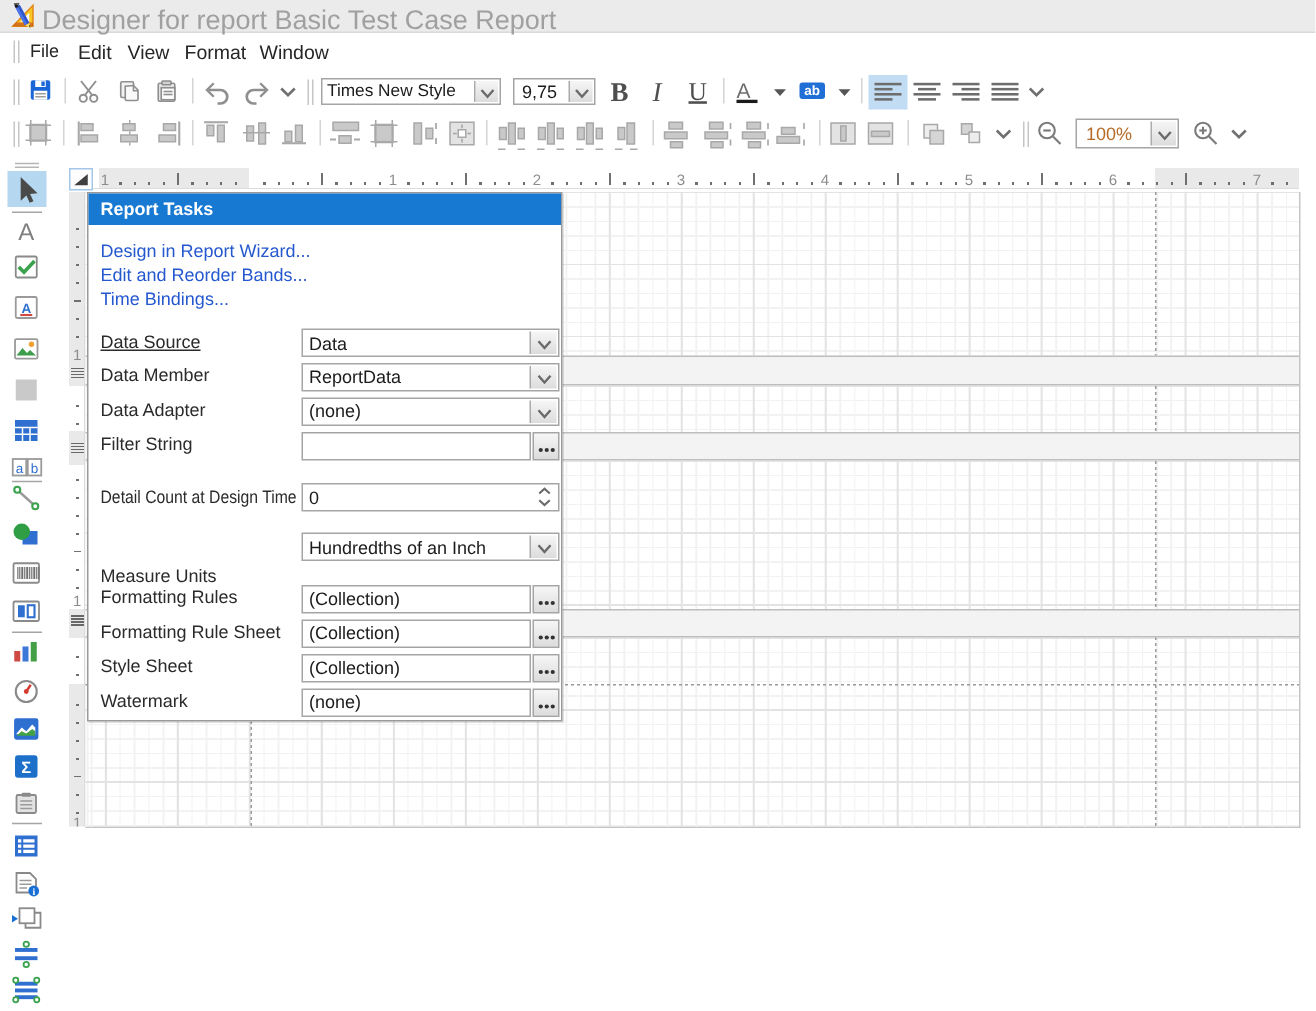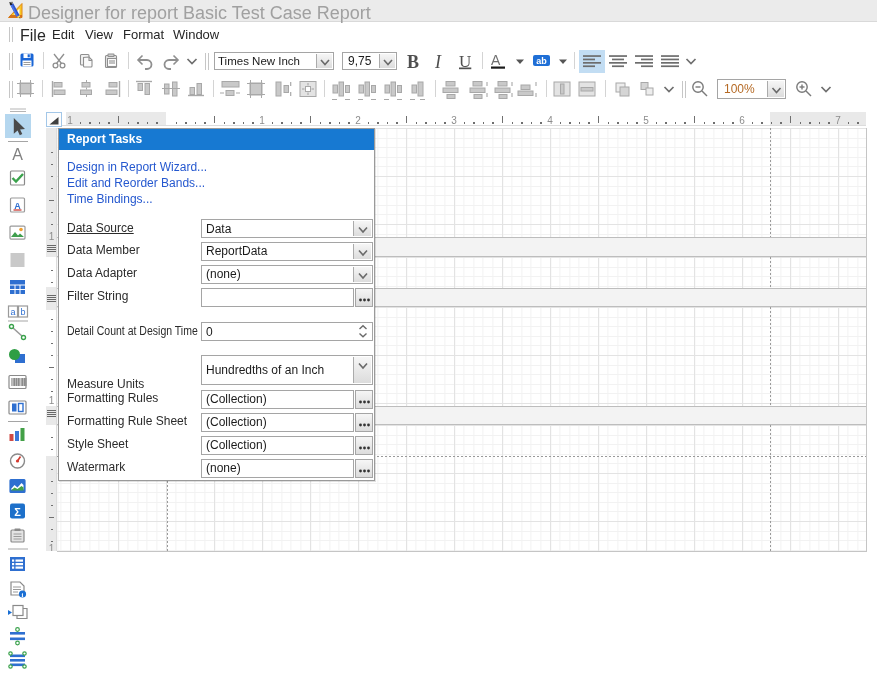--- a/index.html
+++ b/index.html
@@ -15,21 +15,21 @@
         <path d="M5.2 3.8 L8.2 2.2 L14.6 14.2 L11.6 15.8 Z" fill="#2f55cc"></path>
         <path d="M5.2 3.8 L6.7 3 L13.1 15 L11.6 15.8 Z" fill="#4a74e8"></path>
         <path d="M11.8 15.9 L14.7 14.3 L15.3 17.8 Z" fill="#f3dd6a"></path>
         <path d="M14.2 16.2 L15.3 17.9 L14.8 15.9 Z" fill="#111"></path>
         <circle cx="6" cy="2.8" r="1.3" fill="#1a1a1a"></circle>
         <path d="M4.3 1.6 L7.6 1.2 L7 2.4 Z" fill="#f5f5f5" stroke="#222" stroke-width="0.5"></path>
       </svg></div>
     <div style="position:absolute;left:28px;top:3px;font-size:18px;color:#a0a0a0;white-space:nowrap">Designer for report Basic Test Case Report</div>
     <div style="position:absolute;left:9px;top:27px;width:2px;height:15px;border-left:1px solid #c6c6c6;"></div>
     <div style="position:absolute;left:12px;top:27px;width:2px;height:15px;border-left:1px solid #c6c6c6;"></div>
-    <div style="position:absolute;left:20px;top:27px;font-size:16px;color:#262626">File</div>
+    <div style="position:absolute;left:20px;top:27px;font-size:12px;color:#262626">File</div>
     <div style="position:absolute;left:52px;top:27px;font-size:13px;color:#262626">Edit</div>
     <div style="position:absolute;left:85px;top:27px;font-size:13px;color:#262626">View</div>
     <div style="position:absolute;left:123px;top:27px;font-size:13px;color:#262626">Format</div>
     <div style="position:absolute;left:173px;top:27px;font-size:13px;color:#262626">Window</div>
     <svg width="877" height="120" viewBox="0 0 877 120" style="position:absolute;left:0;top:0;">
       <g transform="translate(20,53)">
         <rect x="0.5" y="0.5" width="13" height="13" rx="1.5" fill="#1a66d6"></rect>
         <rect x="3.5" y="0.5" width="7" height="4.5" fill="#fff"></rect>
         <rect x="7.6" y="1.3" width="2.2" height="3" fill="#1a66d6"></rect>
         <rect x="2.5" y="7.5" width="9" height="6" fill="#fff"></rect>
@@ -94,21 +94,21 @@
     <div style="position:absolute;left:9px;top:53px;width:1px;height:17px;background:#c6c6c6;"></div>
     <div style="position:absolute;left:12px;top:53px;width:1px;height:17px;background:#c6c6c6;"></div>
     <div style="position:absolute;left:43px;top:52px;width:1px;height:17px;background:#d4d4d4;"></div>
     <div style="position:absolute;left:128px;top:52px;width:1px;height:17px;background:#d4d4d4;"></div>
     <div style="position:absolute;left:205px;top:53px;width:1px;height:17px;background:#c6c6c6;"></div>
     <div style="position:absolute;left:208px;top:53px;width:1px;height:17px;background:#c6c6c6;"></div>
     <div style="position:absolute;left:482px;top:52px;width:1px;height:17px;background:#d4d4d4;"></div>
     <div style="position:absolute;left:574px;top:52px;width:1px;height:17px;background:#d4d4d4;"></div>
     <div style="position:absolute;left:214px;top:52px;width:120px;height:18px;border:1px solid #a5a5a5;background:#fff;box-sizing:border-box;">
       <div style="position:absolute;left:1px;top:1px;right:17px;bottom:1px;background:#fff;"></div>
-      <div style="position:absolute;left:3px;top:0;bottom:0;display:flex;align-items:center;font-size:11.5px;color:#1b1b1b;white-space:nowrap">Times New Inch</div>
+      <div style="position:absolute;left:3px;top:0;bottom:0;display:flex;align-items:center;font-size:11.5px;color:#1b1b1b;white-space:nowrap">Times New Style</div>
       <div style="position:absolute;right:1px;top:1px;width:16px;bottom:1px;background:linear-gradient(#f6f6f6,#dcdcdc);border-left:1px solid #ababab;box-sizing:border-box;"><svg width="16" height="16" viewBox="0 0 16 16" style="">
           <polyline points="4.0,6.0 8.0,10.5 12.0,6.0" fill="none" stroke="#6a6a6a" stroke-width="1.6"></polyline>
         </svg></div>
     </div>
     <div style="position:absolute;left:342px;top:52px;width:55px;height:18px;border:1px solid #a5a5a5;background:#fff;box-sizing:border-box;">
       <div style="position:absolute;left:1px;top:1px;right:17px;bottom:1px;background:#fff;"></div>
       <div style="position:absolute;left:5px;top:0;bottom:0;display:flex;align-items:center;font-size:12px;color:#1b1b1b;white-space:nowrap">9,75</div>
       <div style="position:absolute;right:1px;top:1px;width:16px;bottom:1px;background:linear-gradient(#f6f6f6,#dcdcdc);border-left:1px solid #ababab;box-sizing:border-box;"><svg width="16" height="16" viewBox="0 0 16 16" style="">
           <polyline points="4.0,6.0 8.0,10.5 12.0,6.0" fill="none" stroke="#6a6a6a" stroke-width="1.6"></polyline>
         </svg></div>
@@ -430,21 +430,21 @@
         </svg></div>
       <div style="position:absolute;left:8px;top:194.5px;font-size:12px;color:#2b2b2b;white-space:nowrap;transform:scaleX(0.875);transform-origin:0 50%;">Detail Count at Design Time</div>
       <div style="position:absolute;left:142px;top:193px;width:172px;height:19px;border:1px solid #a5a5a5;background:#fff;box-sizing:border-box;">
         <div style="position:absolute;left:4px;top:1.5px;font-size:12px;color:#1b1b1b;">0</div>
         <div style="position:absolute;right:1px;top:0;width:16px;bottom:0;"><svg width="16" height="17" viewBox="0 0 16 17" style="">
             <polyline points="4.5,6 8,2.8 11.5,6" fill="none" stroke="#6a6a6a" stroke-width="1.4"></polyline>
             <polyline points="4.5,10.5 8,13.7 11.5,10.5" fill="none" stroke="#6a6a6a" stroke-width="1.4"></polyline>
           </svg></div>
       </div>
       <div style="position:absolute;left:8px;top:227.5px;font-size:12px;color:#2b2b2b;white-space:nowrap;margin-top:20px;">Measure Units</div>
-      <div style="position:absolute;left:142px;top:226px;width:172px;height:30px;border:1px solid #a5a5a5;background:#fff;box-sizing:border-box;">
+      <div style="position:absolute;left:142px;top:226px;width:172px;height:19px;border:1px solid #a5a5a5;background:#fff;box-sizing:border-box;">
         <div style="position:absolute;left:1px;top:1px;right:19px;bottom:1px;background:#fff;"></div>
         <div style="position:absolute;left:4px;top:0;bottom:0;display:flex;align-items:center;font-size:12px;color:#1b1b1b;white-space:nowrap">Hundredths of an Inch</div>
         <div style="position:absolute;right:1px;top:1px;width:18px;bottom:1px;background:linear-gradient(#f6f6f6,#dcdcdc);border-left:1px solid #ababab;box-sizing:border-box;"><svg width="18" height="17" viewBox="0 0 18 17" style="">
             <polyline points="5.0,6.5 9.0,11.0 13.0,6.5" fill="none" stroke="#6a6a6a" stroke-width="1.6"></polyline>
           </svg></div>
       </div>
       <div style="position:absolute;left:8px;top:262.0px;font-size:12px;color:#2b2b2b;white-space:nowrap;">Formatting Rules</div>
       <div style="position:absolute;left:142px;top:260.5px;width:153px;height:19px;border:1px solid #a5a5a5;background:#fff;box-sizing:border-box;">
         <div style="position:absolute;left:4px;top:1.5px;font-size:12px;color:#1b1b1b;white-space:nowrap">(Collection)</div>
       </div>

